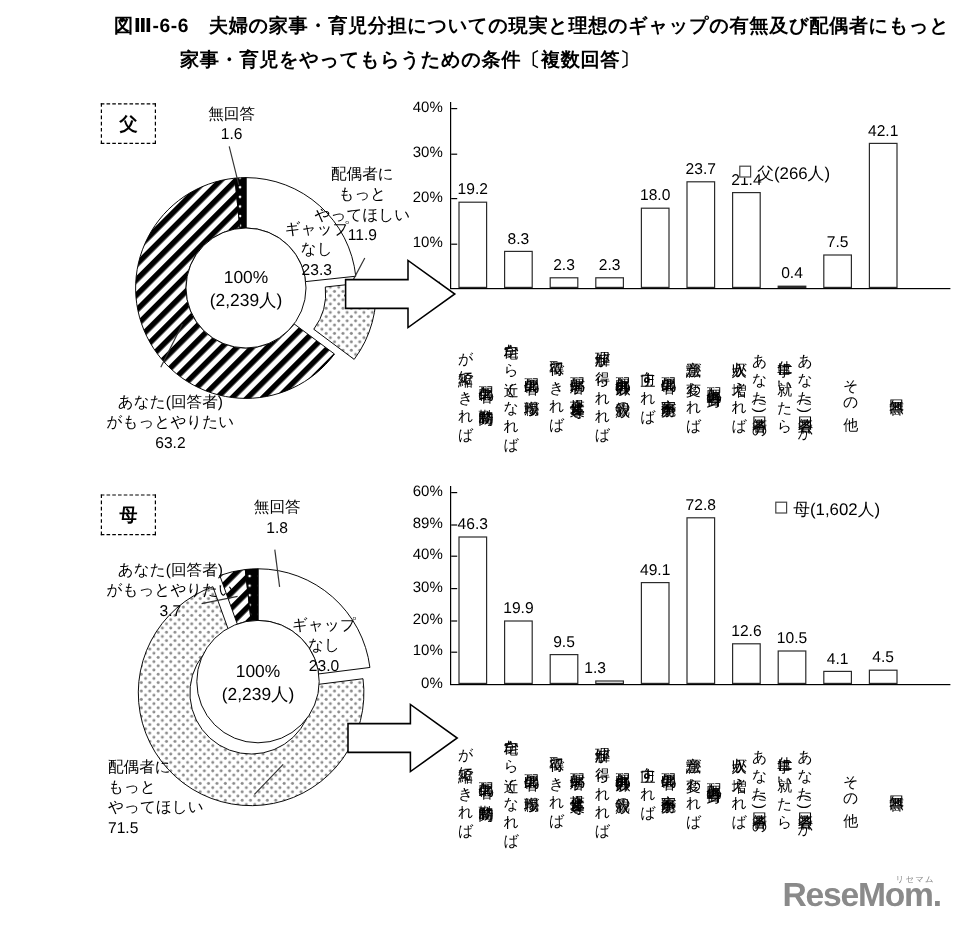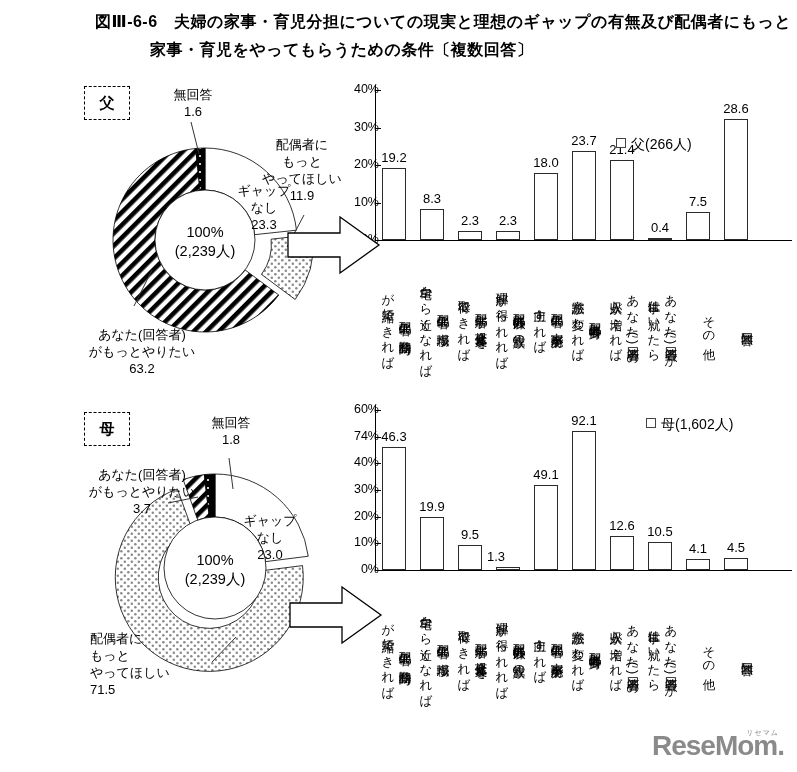--- a/index.html
+++ b/index.html
@@ -15,21 +15,21 @@
   .center-label{font-size:14.5px;line-height:19px;text-align:center;z-index:4;}
   .legend{font-size:14px;z-index:5;}
   .legend .sq{display:inline-block;width:8px;height:8px;border:1px solid #444;background:#fff;
         margin-right:5px;vertical-align:1px;}
   .pie-svg{z-index:1;}
   .arrow-svg{z-index:6;}
   .plabel-layer{z-index:4;}
   
   .bc-line{position:absolute;background:#000;}
   .bc-tickmark{position:absolute;background:#000;}
-  .bc-ylab{position:absolute;font-size:12.5px;text-align:right;margin-left:10px;}
+  .bc-ylab{position:absolute;font-size:12.5px;text-align:right;}
   .bc-bar{position:absolute;background:#fff;border:1px solid #2b2b2b;box-sizing:border-box;}
   .bc-val{position:absolute;font-size:13px;text-align:center;}
   .bc-cat{position:absolute;writing-mode:vertical-rl;text-orientation:mixed;font-size:12.5px;
           line-height:17px;letter-spacing:1px;text-align:center;white-space:pre-line;}
   
   .logo{text-align:left;}
   .logo-text{font-size:28px;font-weight:bold;color:#8a8a8a;letter-spacing:-1px;}
   .logo-ruby{position:absolute;top:-2px;right:16px;font-size:7px;color:#8a8a8a;letter-spacing:1px;}
 </style>
 </head>
@@ -133,21 +133,21 @@
       <div class="bc-cat" style="left: 263px; width: 38px; top: 162px; height: 158px;">あなた(回答者)の
 収入が増えれば</div>
       <div class="bc-bar" style="left: 308px; top: 156px; width: 24px; height: 2px;"></div>
       <div class="bc-val" style="left: 296px; width: 48px; top: 138px;">0.4</div>
       <div class="bc-cat" style="left: 301px; width: 38px; top: 162px; height: 158px;">あなた(回答者)が
 仕事に就いたら</div>
       <div class="bc-bar" style="left: 346px; top: 129.875px; width: 24px; height: 28.125px;"></div>
       <div class="bc-val" style="left: 334px; width: 48px; top: 111.875px; text-align: center;">7.5</div>
       <div class="bc-cat" style="left: 339px; width: 38px; top: 162px; height: 158px;">その他</div>
       <div class="bc-bar" style="left: 384px; top: 36.875px; width: 24px; height: 121.125px;"></div>
-      <div class="bc-val" style="left: 372px; width: 48px; top: 18.875px;">28.6</div>
+      <div class="bc-val" style="left: 372px; width: 48px; top: 18.875px;">42.1</div>
       <div class="bc-cat" style="left: 377px; width: 38px; top: 162px; height: 158px;">無回答</div>
     </div>
 
   <div class="abs gbox" style="left:84px;top:412px;">母</div>
 
   <svg id="pieM" class="abs pie-svg" style="left:60px;top:420px;" width="330" height="310">
       <defs>
     <pattern id="hm" patternUnits="userSpaceOnUse" width="9" height="9" patternTransform="rotate(-45)">
       <rect width="9" height="9" fill="#fff"></rect>
           <rect width="9" height="4.6" fill="#000"></rect>
@@ -201,21 +201,21 @@
       <div class="bc-line" style="left: 35px; top: 168px; width: 417px; height: 1px;"></div>
       <div class="bc-ylab" style="left: 0px; width: 29px; top: 160px;">0%</div>
       <div class="bc-ylab" style="left: 0px; width: 29px; top: 133.333px;">10%</div>
       <div class="bc-tickmark" style="left: 36px; top: 141.333px; width: 5px; height: 1px;"></div>
       <div class="bc-ylab" style="left: 0px; width: 29px; top: 106.667px;">20%</div>
       <div class="bc-tickmark" style="left: 36px; top: 114.667px; width: 5px; height: 1px;"></div>
       <div class="bc-ylab" style="left: 0px; width: 29px; top: 80px;">30%</div>
       <div class="bc-tickmark" style="left: 36px; top: 88px; width: 5px; height: 1px;"></div>
       <div class="bc-ylab" style="left: 0px; width: 29px; top: 53.3333px;">40%</div>
       <div class="bc-tickmark" style="left: 36px; top: 61.3333px; width: 5px; height: 1px;"></div>
-      <div class="bc-ylab" style="left: 0px; width: 29px; top: 26.6667px;">74%</div>
+      <div class="bc-ylab" style="left: 0px; width: 29px; top: 26.6667px;">89%</div>
       <div class="bc-tickmark" style="left: 36px; top: 34.6667px; width: 5px; height: 1px;"></div>
       <div class="bc-ylab" style="left: 0px; width: 29px; top: 0px;">60%</div>
       <div class="bc-tickmark" style="left: 36px; top: 8px; width: 5px; height: 1px;"></div>
       <div class="bc-bar" style="left: 42px; top: 44.5333px; width: 24px; height: 123.467px;"></div>
       <div class="bc-val" style="left: 30px; width: 48px; top: 26.5333px;">46.3</div>
       <div class="bc-cat" style="left: 35px; width: 38px; top: 172px; height: 158px;">配偶者の勤務時間
 が短縮できれば</div>
       <div class="bc-bar" style="left: 80px; top: 114.933px; width: 24px; height: 53.0667px;"></div>
       <div class="bc-val" style="left: 68px; width: 48px; top: 96.9333px;">19.9</div>
       <div class="bc-cat" style="left: 73px; width: 38px; top: 172px; height: 158px;">配偶者の職場が
@@ -226,21 +226,21 @@
 取得できれば</div>
       <div class="bc-bar" style="left: 156px; top: 164.533px; width: 24px; height: 3.46667px;"></div>
       <div class="bc-val" style="left: 132px; width: 48px; top: 146.533px;">1.3</div>
       <div class="bc-cat" style="left: 149px; width: 38px; top: 172px; height: 158px;">配偶者以外の親族の
 理解が得られれば</div>
       <div class="bc-bar" style="left: 194px; top: 82.9333px; width: 24px; height: 85.0667px;"></div>
       <div class="bc-val" style="left: 182px; width: 48px; top: 64.9333px;">49.1</div>
       <div class="bc-cat" style="left: 187px; width: 38px; top: 172px; height: 158px;">配偶者の家事能力が
 向上すれば</div>
       <div class="bc-bar" style="left: 232px; top: 29.3333px; width: 24px; height: 138.667px;"></div>
-      <div class="bc-val" style="left: 220px; width: 48px; top: 11.3333px;">92.1</div>
+      <div class="bc-val" style="left: 220px; width: 48px; top: 11.3333px;">72.8</div>
       <div class="bc-cat" style="left: 225px; width: 38px; top: 172px; height: 158px;">配偶者自身の
 意識が変われば</div>
       <div class="bc-bar" style="left: 270px; top: 134.4px; width: 24px; height: 33.6px;"></div>
       <div class="bc-val" style="left: 258px; width: 48px; top: 116.4px;">12.6</div>
       <div class="bc-cat" style="left: 263px; width: 38px; top: 172px; height: 158px;">あなた(回答者)の
 収入が増えれば</div>
       <div class="bc-bar" style="left: 308px; top: 140px; width: 24px; height: 28px;"></div>
       <div class="bc-val" style="left: 296px; width: 48px; top: 122px;">10.5</div>
       <div class="bc-cat" style="left: 301px; width: 38px; top: 172px; height: 158px;">あなた(回答者)が
 仕事に就いたら</div>

